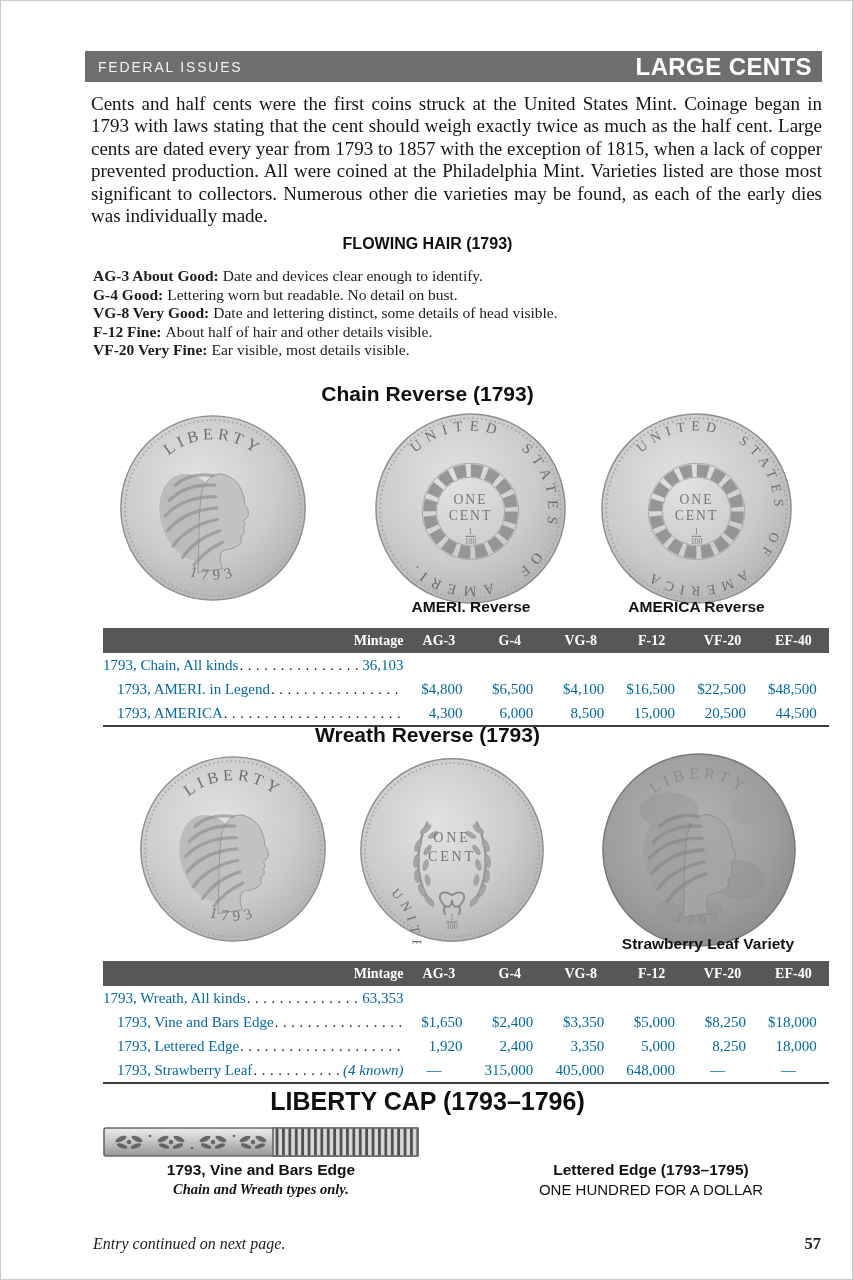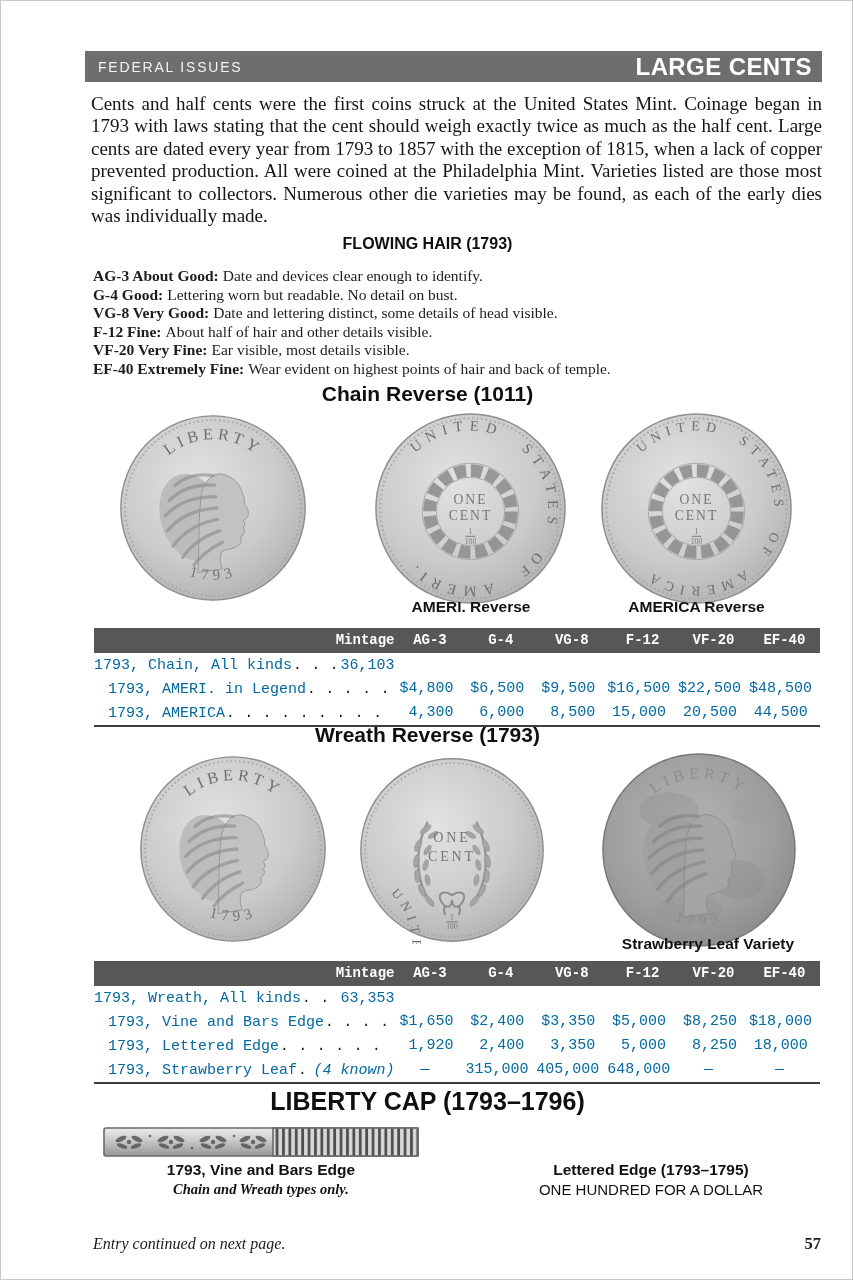--- a/index.html
+++ b/index.html
@@ -36,22 +36,22 @@
 
   .coin { position:absolute; }
   .coin svg { width:100%; height:100%; display:block; }
 
   .coin-caption {
     position:absolute; text-align:center;
     font-family:"Liberation Sans",sans-serif; font-weight:700; font-size:15.5px; color:#111;
   }
 
   
-  .ptable { position:absolute; left:93px; width:726px; border-bottom:2.5px solid #3d3d3d;
-    font-family:Liberation Mono, monospace; font-size:15px; }
+  .ptable { position:absolute; left:102px; width:726px; border-bottom:2.5px solid #3d3d3d;
+    font-family:Liberation Serif, serif; font-size:15px; }
   .thead { display:flex; background:#575757; color:#fff; font-weight:700; font-size:14px;
     height:25px; line-height:25px; }
   .trow { display:flex; height:24px; line-height:24px; color:#0369a1; }
   .lblarea { width:300.5px; display:flex; align-items:baseline; }
   .lblarea.hdr { justify-content:flex-end; }
   .lbl { white-space:nowrap; }
   .indent .lbl { padding-left:14px; }
   .leader { flex:1 1 auto; overflow:hidden; white-space:nowrap; min-width:6px; margin:0 1px; }
   .leader::after { content:". . . . . . . . . . . . . . . . . . . . . . . . . . . . . . . . . . . . . . . . . . . . . . . . . . . . . . . ."; font-size:14.5px; color:#181818; letter-spacing:.5px; }
   .mintage { white-space:nowrap; }
@@ -112,24 +112,23 @@
 
   <p class="intro">Cents and half cents were the first coins struck at the United States Mint. Coinage began in 1793 with laws stating that the cent should weigh exactly twice as much as the half cent. Large cents are dated every year from 1793 to 1857 with the exception of 1815, when a lack of copper prevented production. All were coined at the Philadelphia Mint. Varieties listed are those most significant to collectors. Numerous other die varieties may be found, as each of the early dies was individually made.</p>
 
   <div class="sec-title t-flowing">FLOWING HAIR (1793)</div>
   <div class="grades">
     <div class="grade-line"><b>AG-3 About Good:</b><span>Date and devices clear enough to identify.</span></div>
     <div class="grade-line"><b>G-4 Good:</b><span>Lettering worn but readable. No detail on bust.</span></div>
     <div class="grade-line"><b>VG-8 Very Good:</b><span>Date and lettering distinct, some details of head visible.</span></div>
     <div class="grade-line"><b>F-12 Fine:</b><span>About half of hair and other details visible.</span></div>
     <div class="grade-line"><b>VF-20 Very Fine:</b><span>Ear visible, most details visible.</span></div>
-    <div class="grade-line"><b>EF-40 Extremely Fine:</b><span>Wear evident on highest points of hair and back of temple.</span></div>
-  </div>
-
-  <div class="sec-title t-chain">Chain Reverse (1011)</div>
+  </div>
+
+  <div class="sec-title t-chain">Chain Reverse (1793)</div>
 
   <div class="coin" style="left:117px;top:412px;width:190px;height:190px">
     <svg viewBox="0 0 200 200">
       <defs>
         <path id="o1top" d="M 32,76 A 72,72 0 0 1 168,76" fill="none"></path>
         <path id="o1bot" d="M 48,155 A 76,76 0 0 0 152,155" fill="none"></path>
       </defs>
       <circle cx="100" cy="100" r="97" fill="url(#coinGrad)" stroke="#8e8e8e" stroke-width="1.5"></circle>
       <circle cx="100" cy="100" r="92.5" fill="none" stroke="#a6a6a6" stroke-width="2" stroke-dasharray="1.6 3"></circle>
       <ellipse cx="78" cy="110" rx="33" ry="47" fill="#bcbcbc" transform="rotate(-18 78 110)"></ellipse>
@@ -215,21 +214,21 @@
       <div class="cell"></div>
     </div>
     <div class="trow indent">
       <div class="lblarea">
           <span class="lbl">1793, AMERI. in Legend</span>
           <span class="leader"></span>
           <span class="mintage"></span>
         </div>
       <div class="cell">$4,800</div>
       <div class="cell">$6,500</div>
-      <div class="cell">$9,500</div>
+      <div class="cell">$4,100</div>
       <div class="cell">$16,500</div>
       <div class="cell">$22,500</div>
       <div class="cell">$48,500</div>
     </div>
     <div class="trow indent">
       <div class="lblarea">
           <span class="lbl">1793, AMERICA</span>
           <span class="leader"></span>
           <span class="mintage"></span>
         </div>

